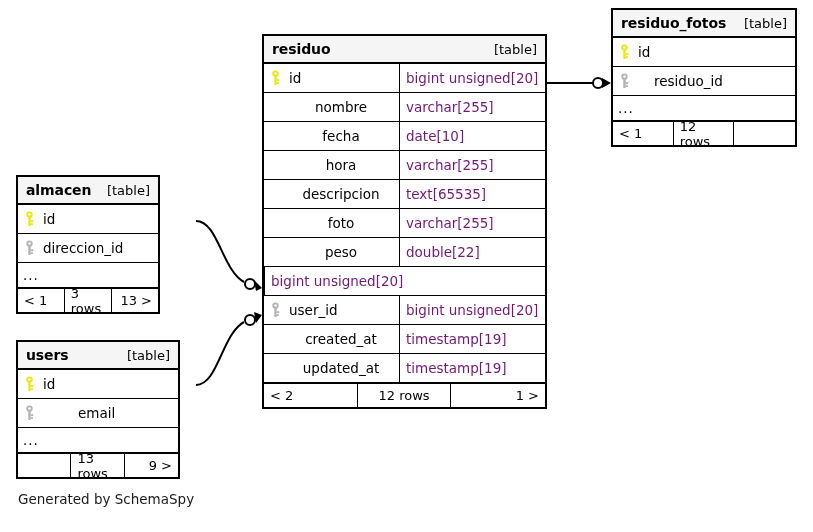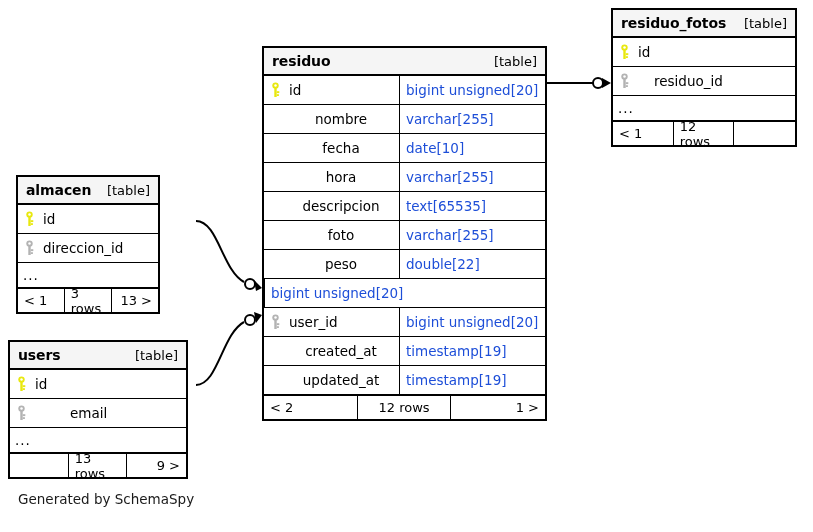--- a/index.html
+++ b/index.html
@@ -78,21 +78,21 @@
     padding-right: 6px;
     position: relative;
   }
   .col-name.centered {
     justify-content: center;
   }
   .col-type {
     display: flex;
     align-items: center;
     font-size: 13.5px;
-    color: #1d4ed8;
+    color: #701a75;
     border-left: 1px solid #000000;
     box-sizing: border-box;
     padding-left: 6px;
     flex: 1 1 auto;
   }
 
   .keyicon {
     width: 11px;
     height: 16px;
     flex: 0 0 11px;
@@ -162,21 +162,21 @@
         <path d="M 262 288 L 254 280 L 256 291 Z" fill="#000000"></path>
       </g>
       <g>
         <path d="M 196 385 C 218 385 222 334 244 322" fill="none" stroke="#000000" stroke-width="2"></path>
         <circle cx="250" cy="320" r="5" fill="#ffffff" stroke="#000000" stroke-width="2"></circle>
         <path d="M 262 315 L 254 312 L 256 323 Z" fill="#000000"></path>
       </g>
     </svg>
 
   <div id="tables-layer">
-      <div class="table-node" style="left: 262px; top: 46px; width: 285px;">
+      <div class="table-node" style="left: 262px; top: 34px; width: 285px;">
         <div class="tbl-header">
           <span class="tbl-name">residuo</span>
           <span class="tbl-kind">[table]</span>
         </div>
         <div class="col-row">
           <div class="col-name" style="width: 135px;">
             <span class="keyicon"><svg width="11" height="16" viewBox="0 0 11 16" aria-hidden="true">
                 <circle cx="5.5" cy="3.6" r="3.2" fill="#e8e80f"></circle>
                 <circle cx="5.5" cy="3.6" r="1.25" fill="#ffffff"></circle>
                 <rect x="4.3" y="5.6" width="2.4" height="9.4" fill="#e8e80f"></rect>
@@ -352,21 +352,21 @@
             <span>direccion_id</span>
           </div>
         </div>
         <div class="ellipsis-row">...</div>
         <div class="footer-row">
           <div class="footer-cell fc-left" style="width: 60px;">&lt; 1</div>
           <div class="footer-cell fc-center" style="width: 60px;">3 rows</div>
           <div class="footer-cell fc-right" style="width: 60px;">13 &gt;</div>
         </div>
       </div>
-      <div class="table-node" style="left: 8px; top: 340px; width: 180px;">
+      <div class="table-node" style="left: 16px; top: 340px; width: 164px;">
         <div class="tbl-header">
           <span class="tbl-name">users</span>
           <span class="tbl-kind">[table]</span>
         </div>
         <div class="col-row">
           <div class="col-name" style="width: 100%; flex: 1 1 auto;">
             <span class="keyicon"><svg width="11" height="16" viewBox="0 0 11 16" aria-hidden="true">
                 <circle cx="5.5" cy="3.6" r="3.2" fill="#e8e80f"></circle>
                 <circle cx="5.5" cy="3.6" r="1.25" fill="#ffffff"></circle>
                 <rect x="4.3" y="5.6" width="2.4" height="9.4" fill="#e8e80f"></rect>

